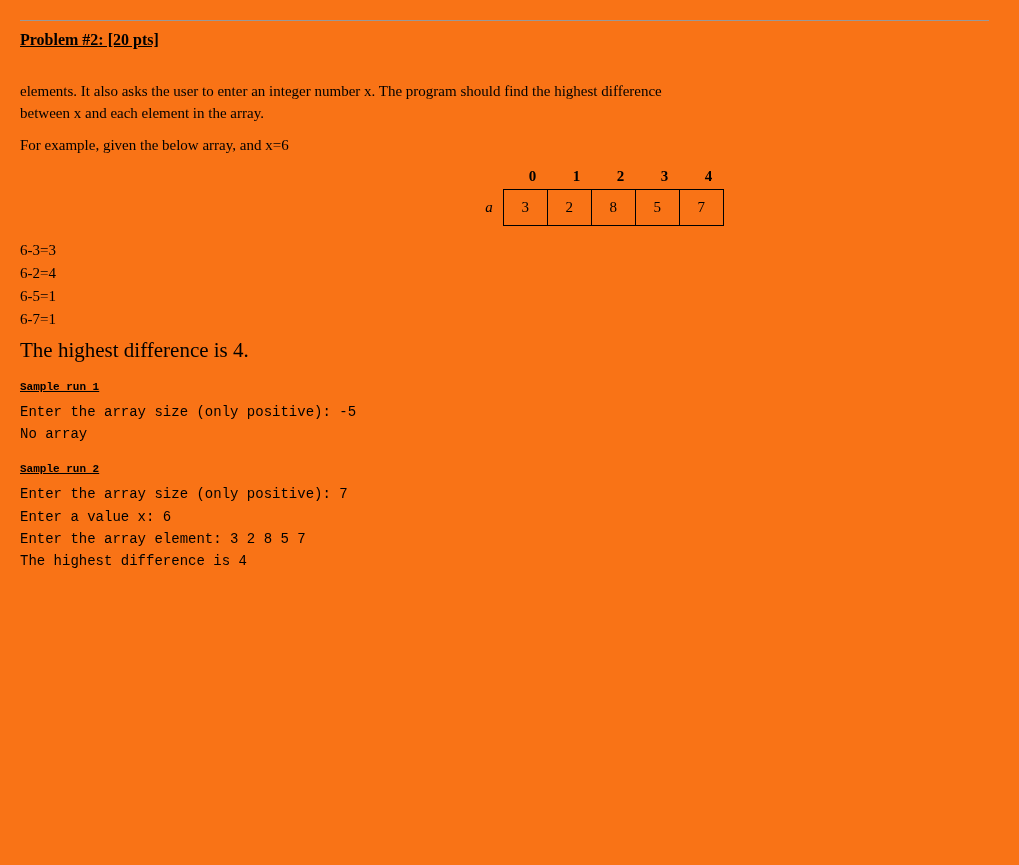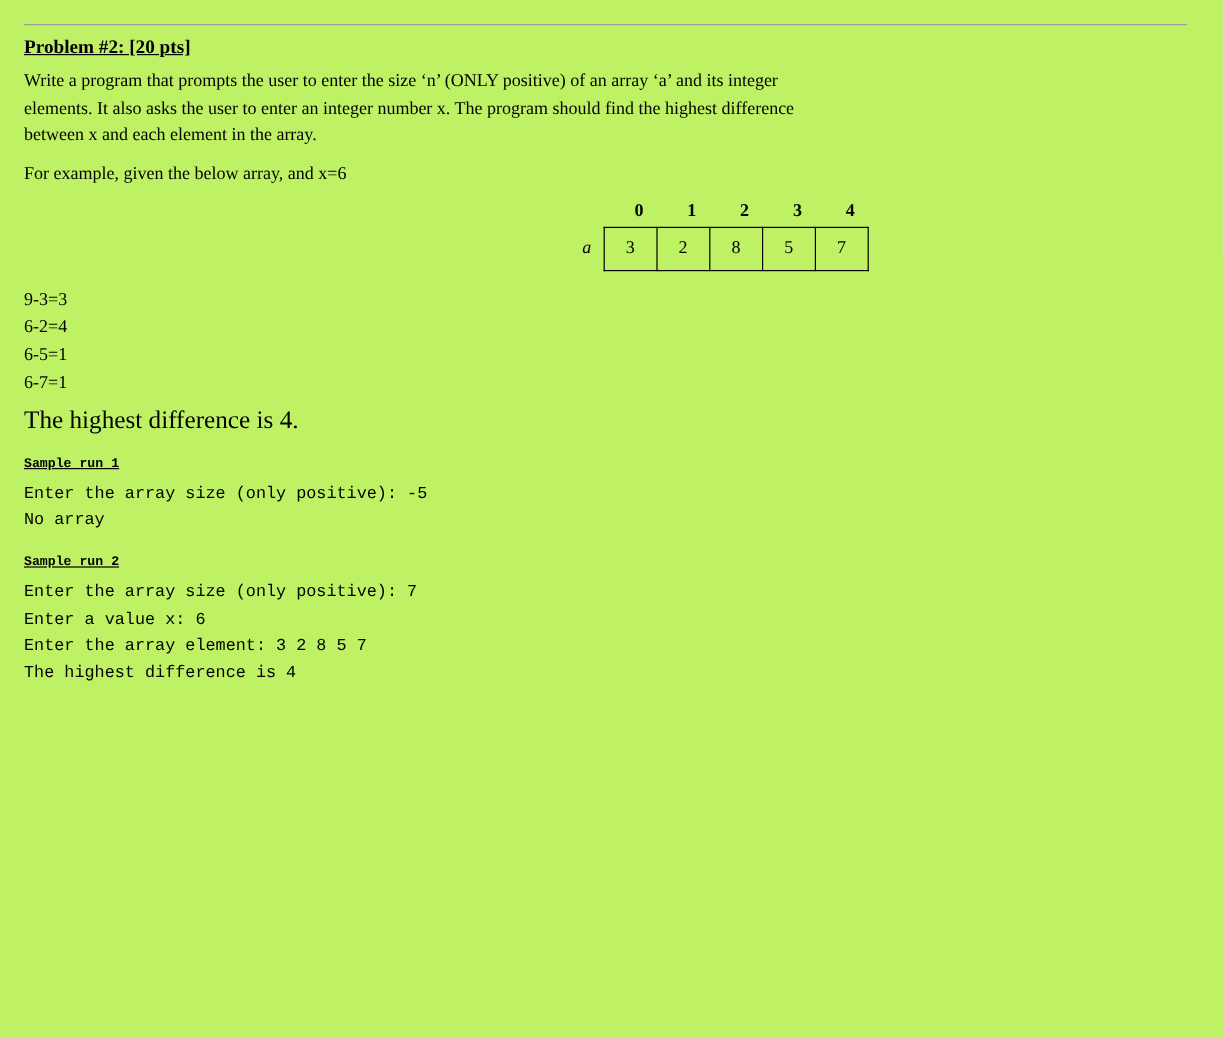--- a/index.html
+++ b/index.html
@@ -11,21 +11,21 @@
     body {
       background: #f0f0f0;
       font-family: Georgia, 'Times New Roman', serif;
       font-size: 15px;
       color: #000;
       width: 1019px;
       min-height: 865px;
     }
 
     .page {
-      background: #bef264;
+      background: #f97316;
       margin: 0 auto;
       width: 1019px;
       min-height: 865px;
       padding: 20px 30px 30px 20px;
     }
 
     .top-border {
       border-top: 1px solid #999;
       margin-bottom: 10px;
     }
@@ -131,21 +131,21 @@
   </style>
 </head>
 <body>
 
 <div class="page">
   <div class="top-border"></div>
 
   <div class="problem-title">Problem #2: [20 pts]</div>
 
   <div class="description">
-    <span>Write a program that prompts the user to enter the size ‘n’ (ONLY positive) of an array ‘a’ and its integer</span><br>
+    <br>
     <span>elements. It also asks the user to enter an integer number x. The program should find the highest difference</span><br>
     <span>between x and each element in the array.</span>
   </div>
 
   <div class="example-label section-gap">For example, given the below array, and x=6</div>
 
   <div class="array-section">
     <div class="array-indices">
       <div class="index-cell">0</div>
       <div class="index-cell">1</div>
@@ -163,21 +163,21 @@
           <td>8</td>
           <td>5</td>
           <td>7</td>
         </tr>
       </tbody>
         </table>
     </div>
   </div>
 
 
-  <div class="diff-line">9-3=3</div>
+  <div class="diff-line">6-3=3</div>
   <div class="diff-line">6-2=4</div>
   <div class="diff-line">6-5=1</div>
   <div class="diff-line">6-7=1</div>
 
   <div class="highest-diff">The highest difference is 4.</div>
 
   <div class="sample-run-title">Sample run 1</div>
   <div class="code-block">Enter the array size (only positive): -5
 No array</div>
 

